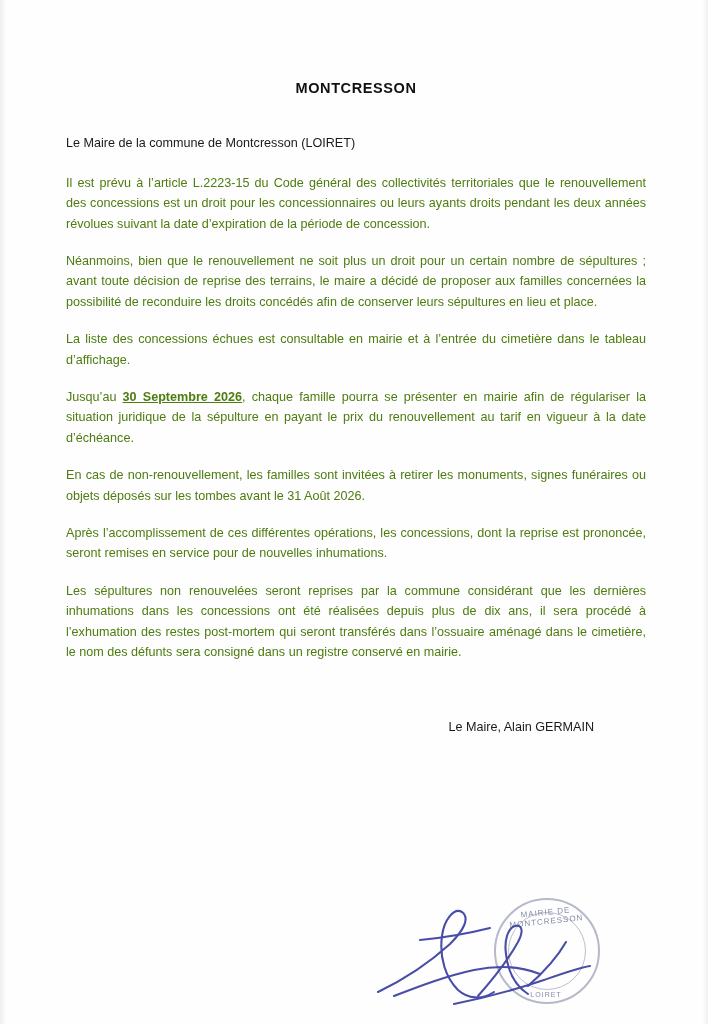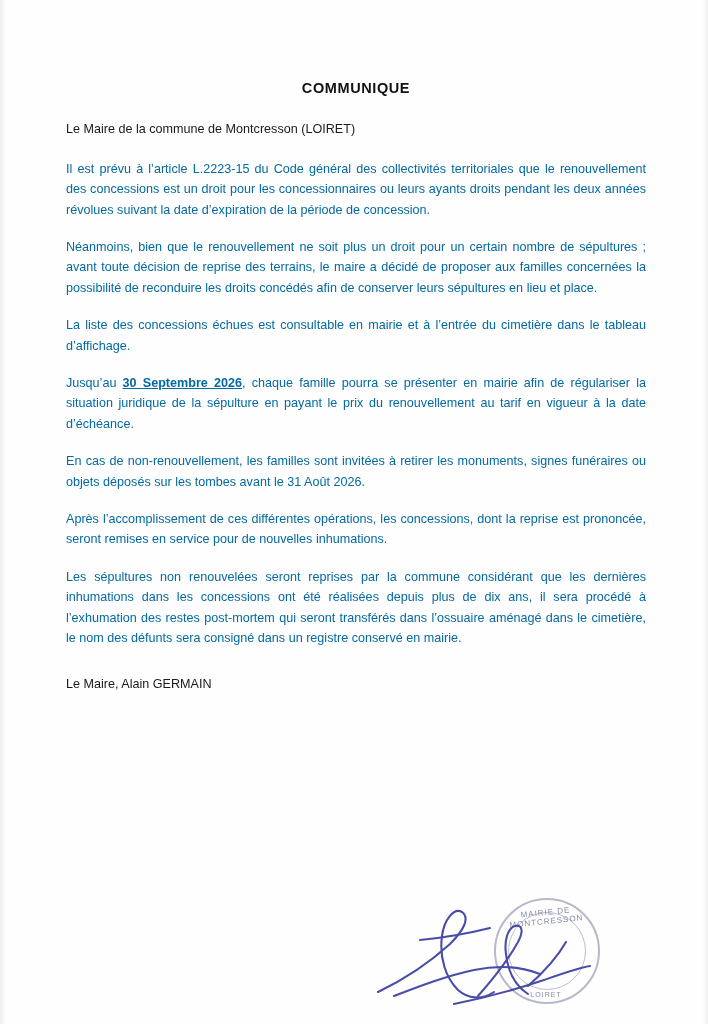--- a/index.html
+++ b/index.html
@@ -31,42 +31,42 @@
     margin: 8px 0 0 0;
     color: #111;
   }
   .lead {
     margin-top: 52px;
     font-size: 12.6px;
     line-height: 1.5;
     color: #1a1a1a;
   }
   .subject {
-    margin-top: 24px;
+    margin-top: 38px;
     font-size: 12.6px;
     line-height: 1.5;
   }
   p.body-par {
     margin: 17px 0 0 0;
     font-size: 12.6px;
     line-height: 1.62;
     text-align: justify;
     text-justify: inter-word;
-    color: #0369a1;
+    color: #4d7c0f;
   }
   p.body-par.first {
     margin-top: 20px;
   }
   .underline-bold {
     font-weight: bold;
     text-decoration: underline;
   }
   .signature-block {
-    margin-top: 29px;
-    text-align: left;
+    margin-top: 58px;
+    text-align: right;
     font-size: 12.6px;
     padding-right: 52px;
   }
   .stamp-area {
     position: absolute;
     right: 62px;
     bottom: 6px;
     width: 300px;
     height: 120px;
   }
@@ -133,21 +133,21 @@
     width: 6px; height: 1024px;
     background: linear-gradient(to left, rgba(0,0,0,0.05), rgba(0,0,0,0));
     pointer-events: none;
   }
 </style>
 </head>
 <body>
 
 <div class="page">
 
-  <h1 class="doc-title">COMMUNIQUE</h1>
+  <h1 class="doc-title">MONTCRESSON</h1>
 
 
   <div class="subject">Le Maire de la commune de Montcresson (LOIRET)</div>
 
   <p class="body-par first">Il est prévu à l’article L.2223-15 du Code général des collectivités territoriales que le renouvellement des concessions est un droit pour les concessionnaires ou leurs ayants droits pendant les deux années révolues suivant la date d’expiration de la période de concession.</p>
   <p class="body-par">Néanmoins, bien que le renouvellement ne soit plus un droit pour un certain nombre de sépultures ; avant toute décision de reprise des terrains, le maire a décidé de proposer aux familles concernées la possibilité de reconduire les droits concédés afin de conserver leurs sépultures en lieu et place.</p>
   <p class="body-par">La liste des concessions échues est consultable en mairie et à l’entrée du cimetière dans le tableau d’affichage.</p>
 
   <p class="body-par"><span>Jusqu’au </span><span class="underline-bold">30 Septembre 2026</span><span>, chaque famille pourra se présenter en mairie afin de régulariser la situation juridique de la sépulture en payant le prix du renouvellement au tarif en vigueur à la date d’échéance.</span></p>
 

